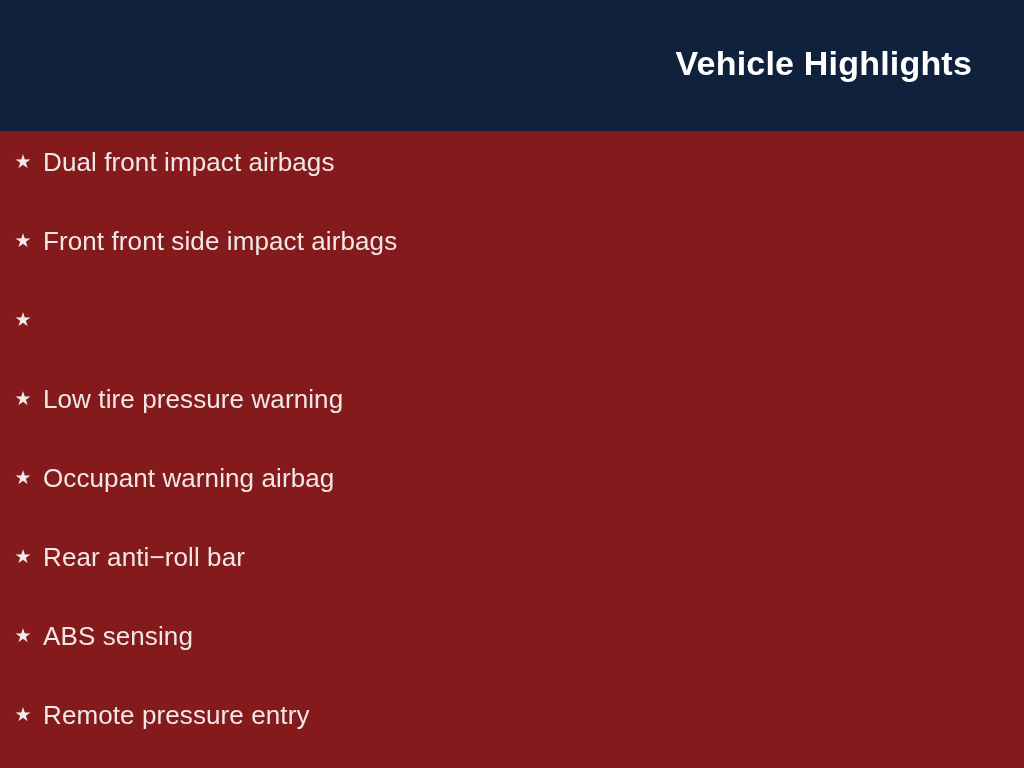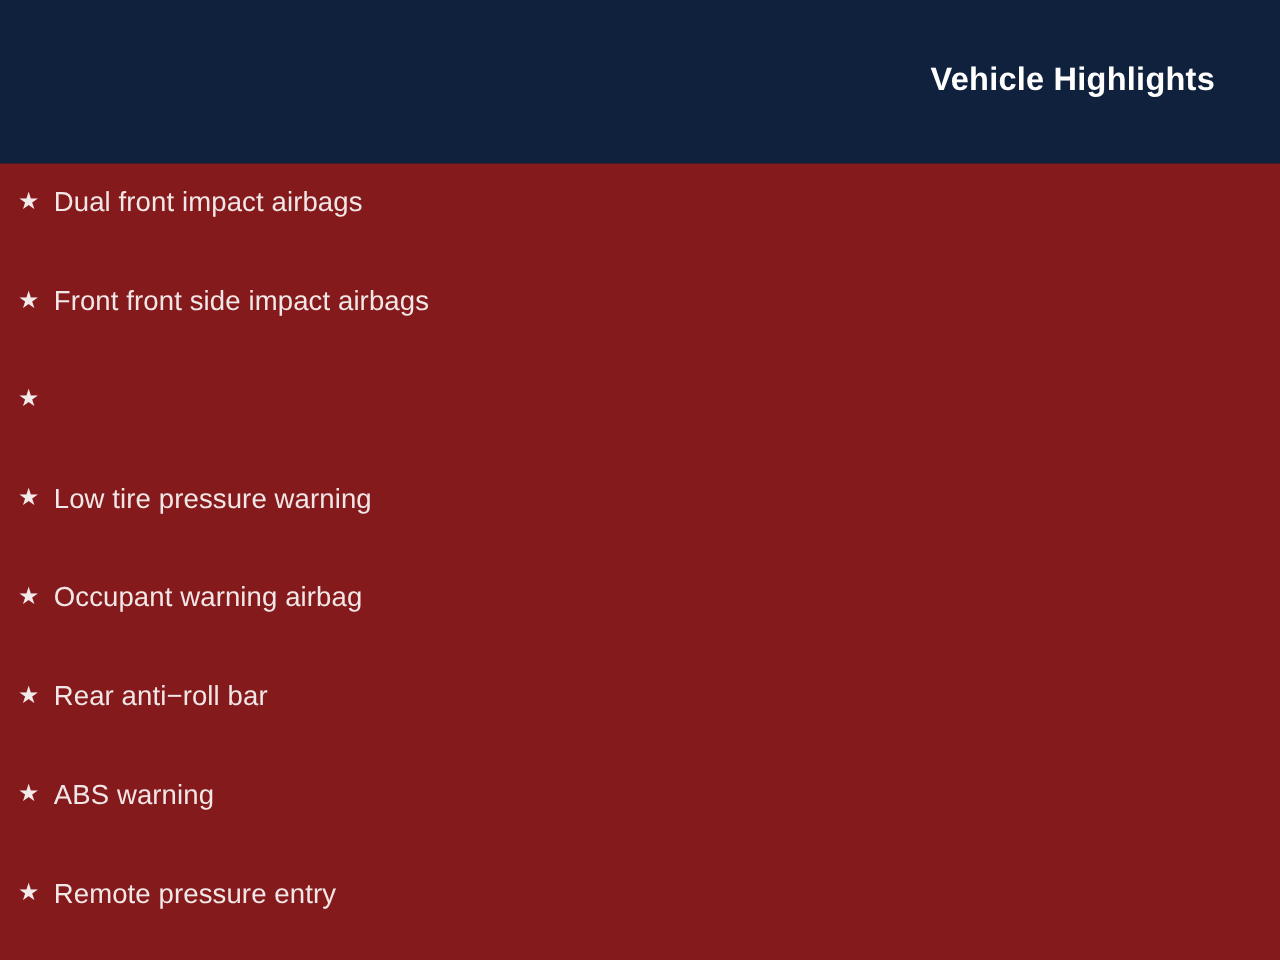--- a/index.html
+++ b/index.html
@@ -34,21 +34,21 @@
     background: #10213d;
     box-sizing: border-box;
   }
 
   .header-title {
     position: absolute;
     right: 52px;
     top: 46px;
     margin: 0;
     font-family: "Liberation Sans", sans-serif;
-    font-size: 26px;
+    font-size: 34px;
     font-weight: bold;
     color: #ffffff;
     letter-spacing: 0.2px;
     line-height: 34px;
     white-space: nowrap;
     text-align: right;
   }
 
   
   .features-body {
@@ -86,21 +86,21 @@
     line-height: 34px;
     color: #f3eaea;
     text-align: center;
     margin-right: 11px;
     user-select: none;
   }
 
   .feature-text {
     flex: 1 1 auto;
     font-family: "Liberation Sans", sans-serif;
-    font-size: 22px;
+    font-size: 26px;
     font-weight: normal;
     color: #f2e7e7;
     line-height: 34px;
     letter-spacing: 0.1px;
     white-space: nowrap;
   }
 </style>
 </head>
 <body>
 
@@ -137,21 +137,21 @@
         <span class="feature-text">Occupant warning airbag</span>
       </li>
 
       <li class="feature-item">
         <span class="bullet-star">★</span>
         <span class="feature-text">Rear anti−roll bar</span>
       </li>
 
       <li class="feature-item">
         <span class="bullet-star">★</span>
-        <span class="feature-text">ABS warning</span>
+        <span class="feature-text">ABS sensing</span>
       </li>
 
       <li class="feature-item">
         <span class="bullet-star">★</span>
         <span class="feature-text">Remote pressure entry</span>
       </li>
 
     </ul>
   </div>
 

